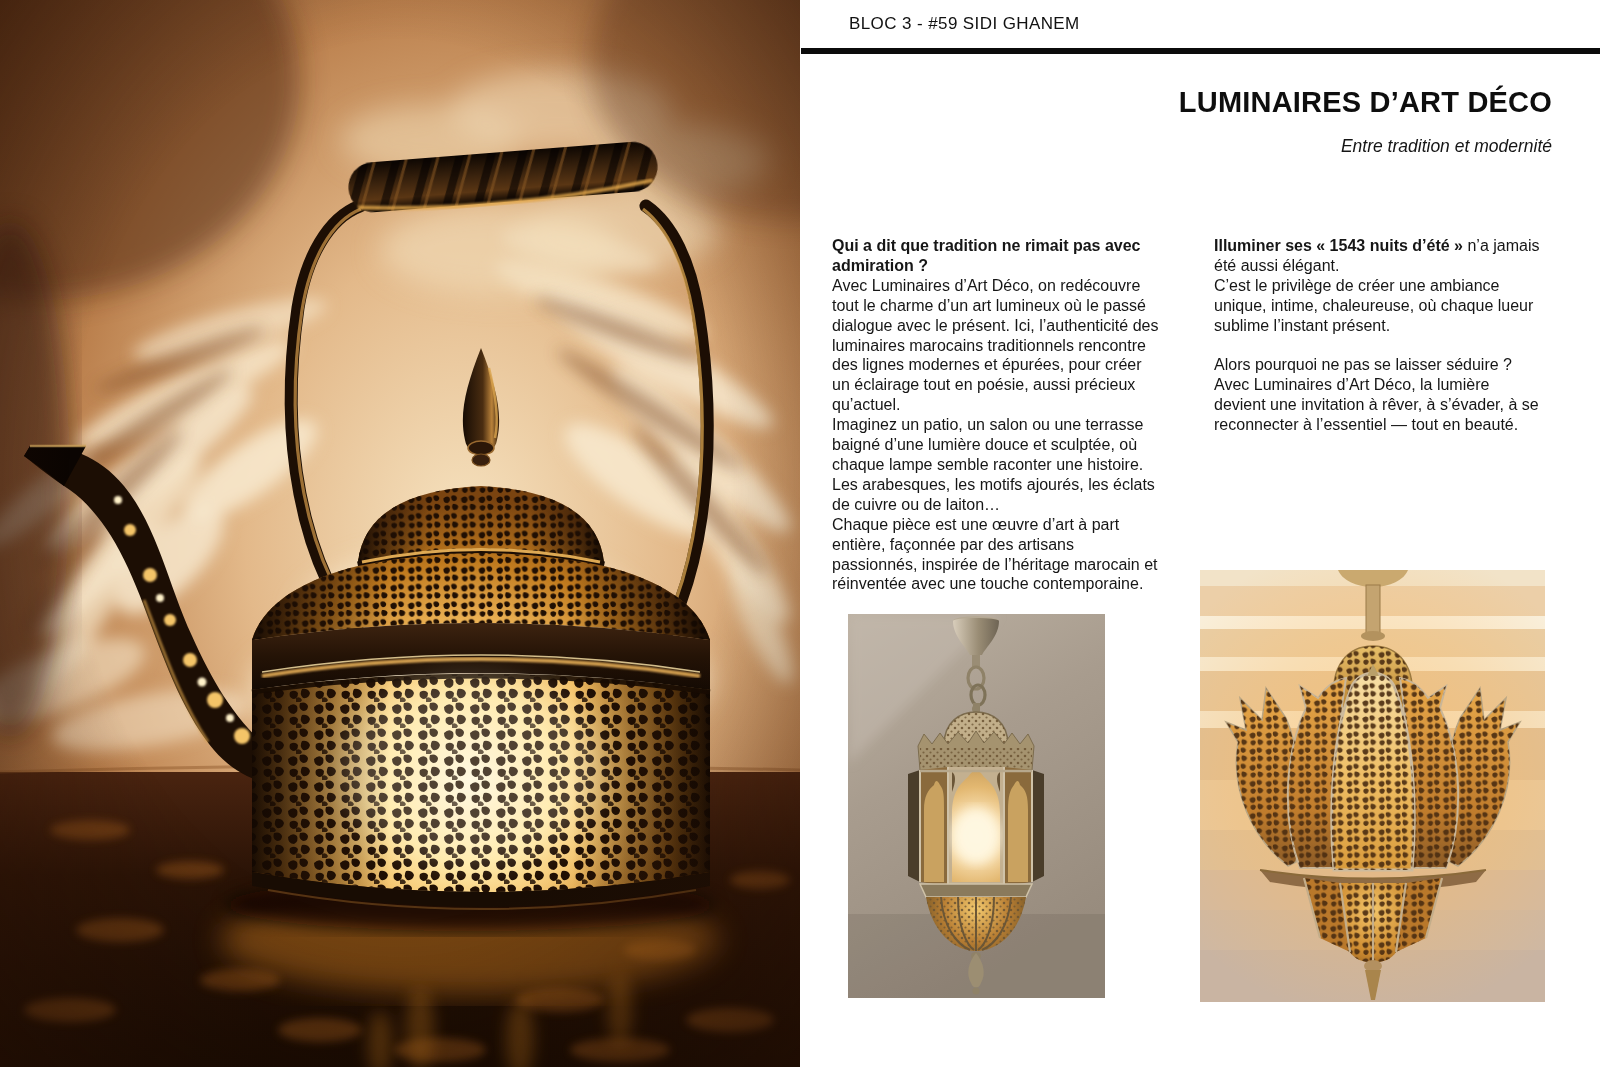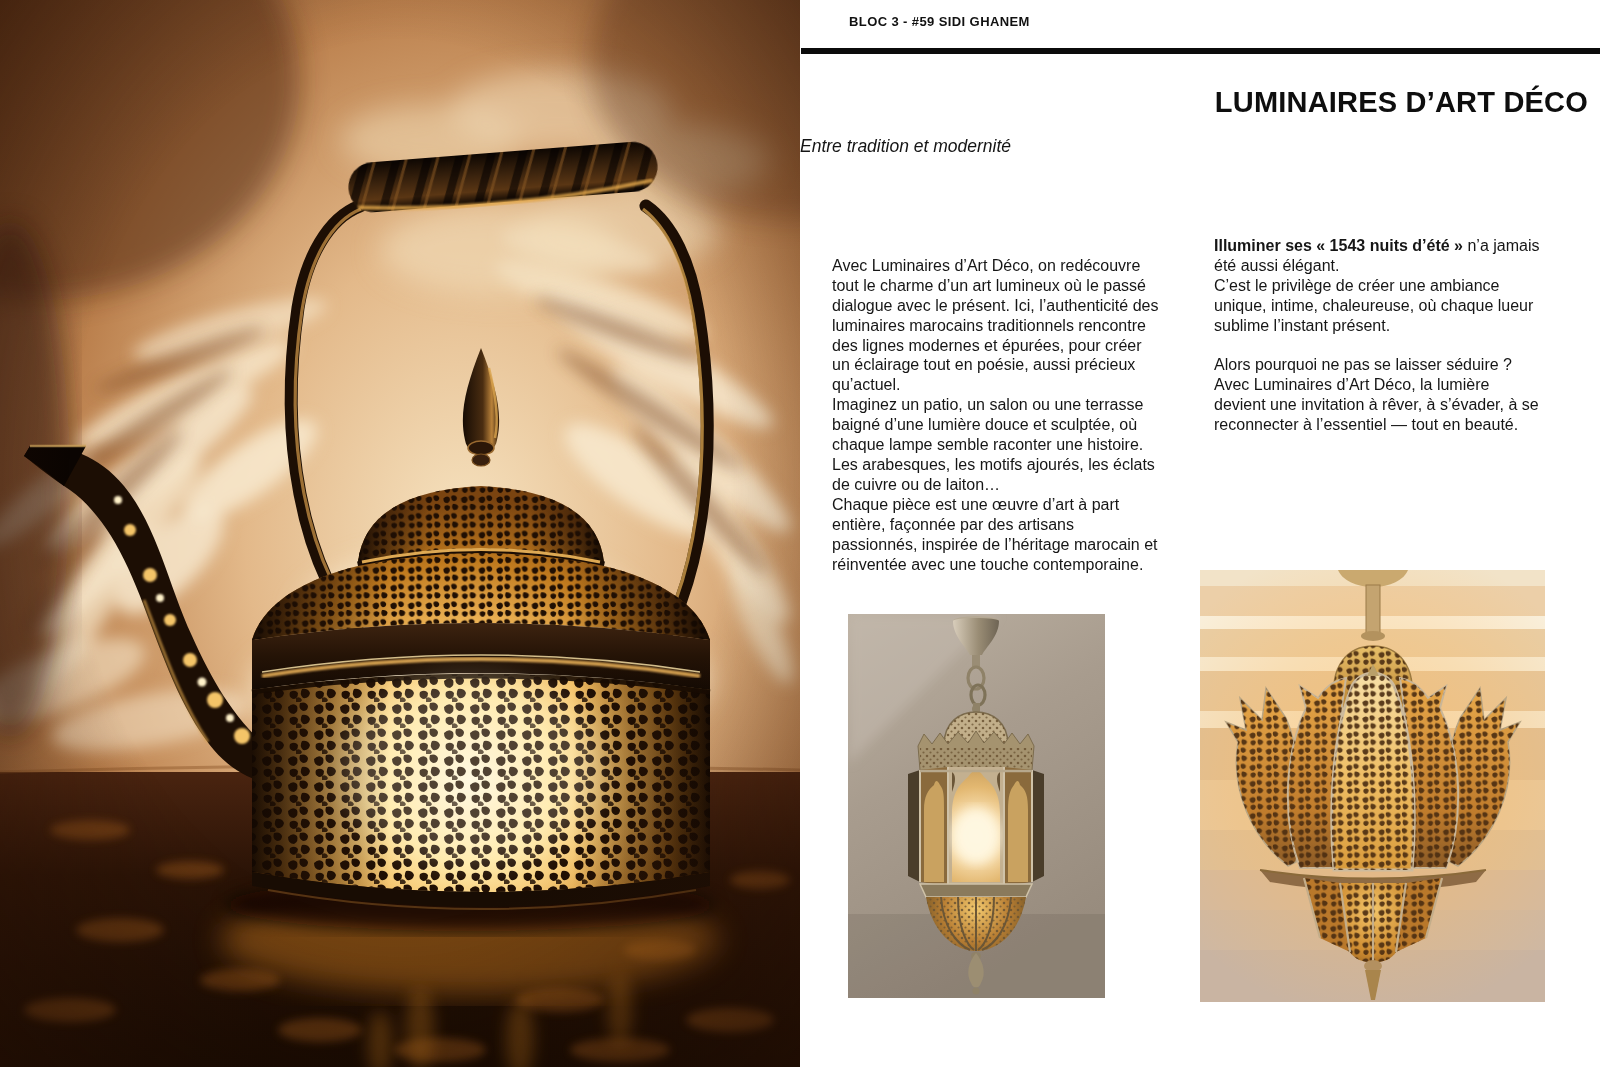--- a/index.html
+++ b/index.html
@@ -3,24 +3,24 @@
 <meta charset="utf-8">
 <style>
   html,body{margin:0;padding:0;}
   body{
     width:1600px;height:1067px;position:relative;background:#ffffff;
     font-family:"Liberation Sans",sans-serif;color:#141414;overflow:hidden;
   }
   .hero{position:absolute;left:0;top:0;width:800px;height:1067px;}
   .hero svg,.imgbox svg{display:block;width:100%;height:100%;}
   .rule{position:absolute;left:801px;top:48px;width:799px;height:6px;background:#0b0b0b;}
-  .header-label{position:absolute;left:849px;top:14px;font-size:13px;letter-spacing:.4px;color:#111;font-weight:bold;}
+  .header-label{position:absolute;left:849px;top:14px;font-size:17px;letter-spacing:.4px;color:#111;}
   .title{position:absolute;left:800px;top:86px;width:752px;text-align:right;
          font-size:29px;font-weight:bold;letter-spacing:.2px;color:#0e0e0e;}
-  .subtitle{position:absolute;left:800px;top:136px;width:752px;text-align:left;
+  .subtitle{position:absolute;left:800px;top:136px;width:752px;text-align:right;
             font-style:italic;font-size:17.5px;color:#151515;}
   .col{position:absolute;top:236px;font-size:16px;line-height:19.9px;white-space:pre-line;color:#161616;}
   .col-left{left:832px;width:352px;}
   .col-right{left:1214px;width:345px;}
   .b{font-weight:bold;}
   .imgbox{position:absolute;}
   .img-small{left:848px;top:614px;width:257px;height:384px;}
   .img-large{left:1200px;top:570px;width:345px;height:432px;}
 </style>
 </head>
@@ -283,24 +283,25 @@
 
     <ellipse cx="470" cy="770" rx="130" ry="95" fill="#fff6d8" opacity="0.22" filter="url(#b14)"></ellipse>
   </g>
 
   <rect width="800" height="1067" fill="url(#vg)"></rect>
 </svg>
 </div>
 
 <div class="header-label">BLOC 3 - #59 SIDI GHANEM</div>
 <div class="rule"></div>
-<h1 class="title" style="margin:0;padding-left:36px;">LUMINAIRES D’ART DÉCO</h1>
+<h1 class="title" style="margin:0;">LUMINAIRES D’ART DÉCO</h1>
 <div class="subtitle">Entre tradition et modernité</div>
 
-<p class="col col-left" style="margin:0;"><span>
+<p class="col col-left" style="margin:0;"><span class="b">Qui a dit que tradition ne rimait pas avec
+admiration ?</span><span>
 Avec Luminaires d’Art Déco, on redécouvre
 tout le charme d’un art lumineux où le passé
 dialogue avec le présent. Ici, l’authenticité des
 luminaires marocains traditionnels rencontre
 des lignes modernes et épurées, pour créer
 un éclairage tout en poésie, aussi précieux
 qu’actuel.
 Imaginez un patio, un salon ou une terrasse
 baigné d’une lumière douce et sculptée, où
 chaque lampe semble raconter une histoire.

